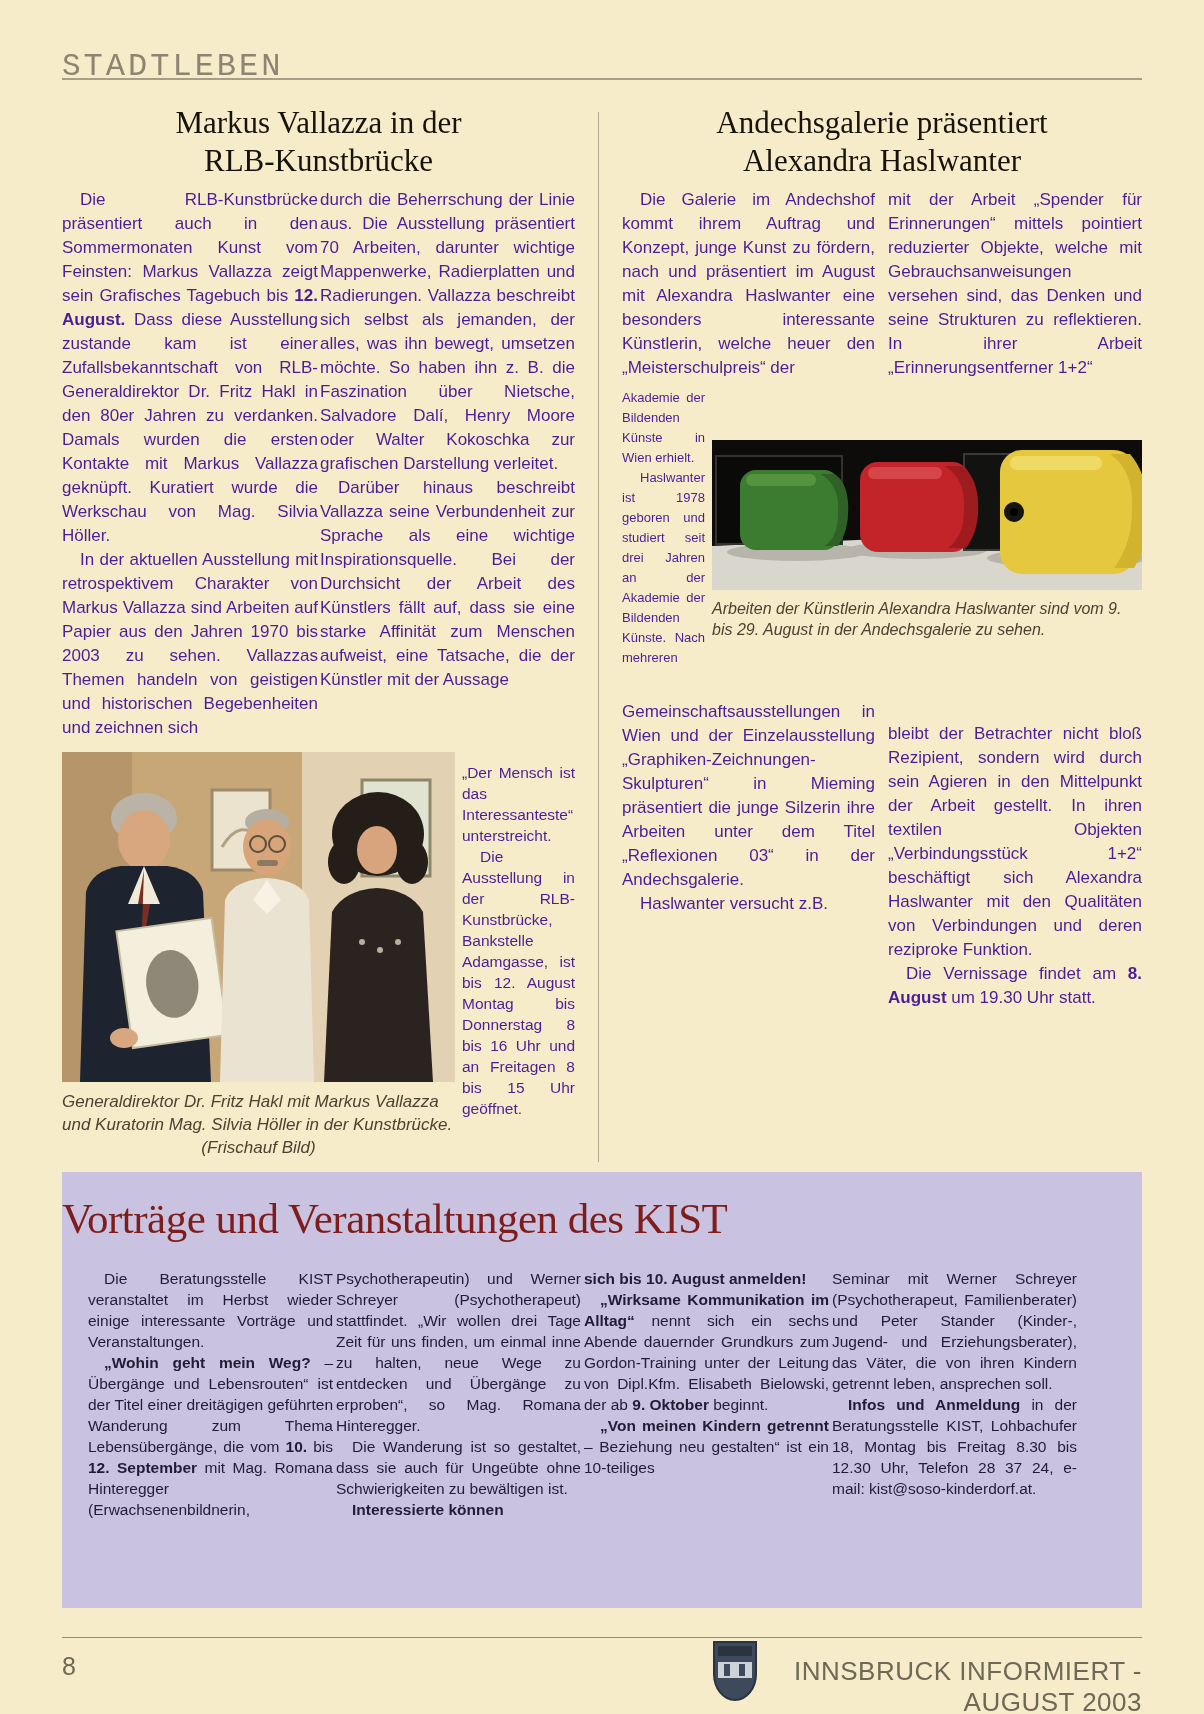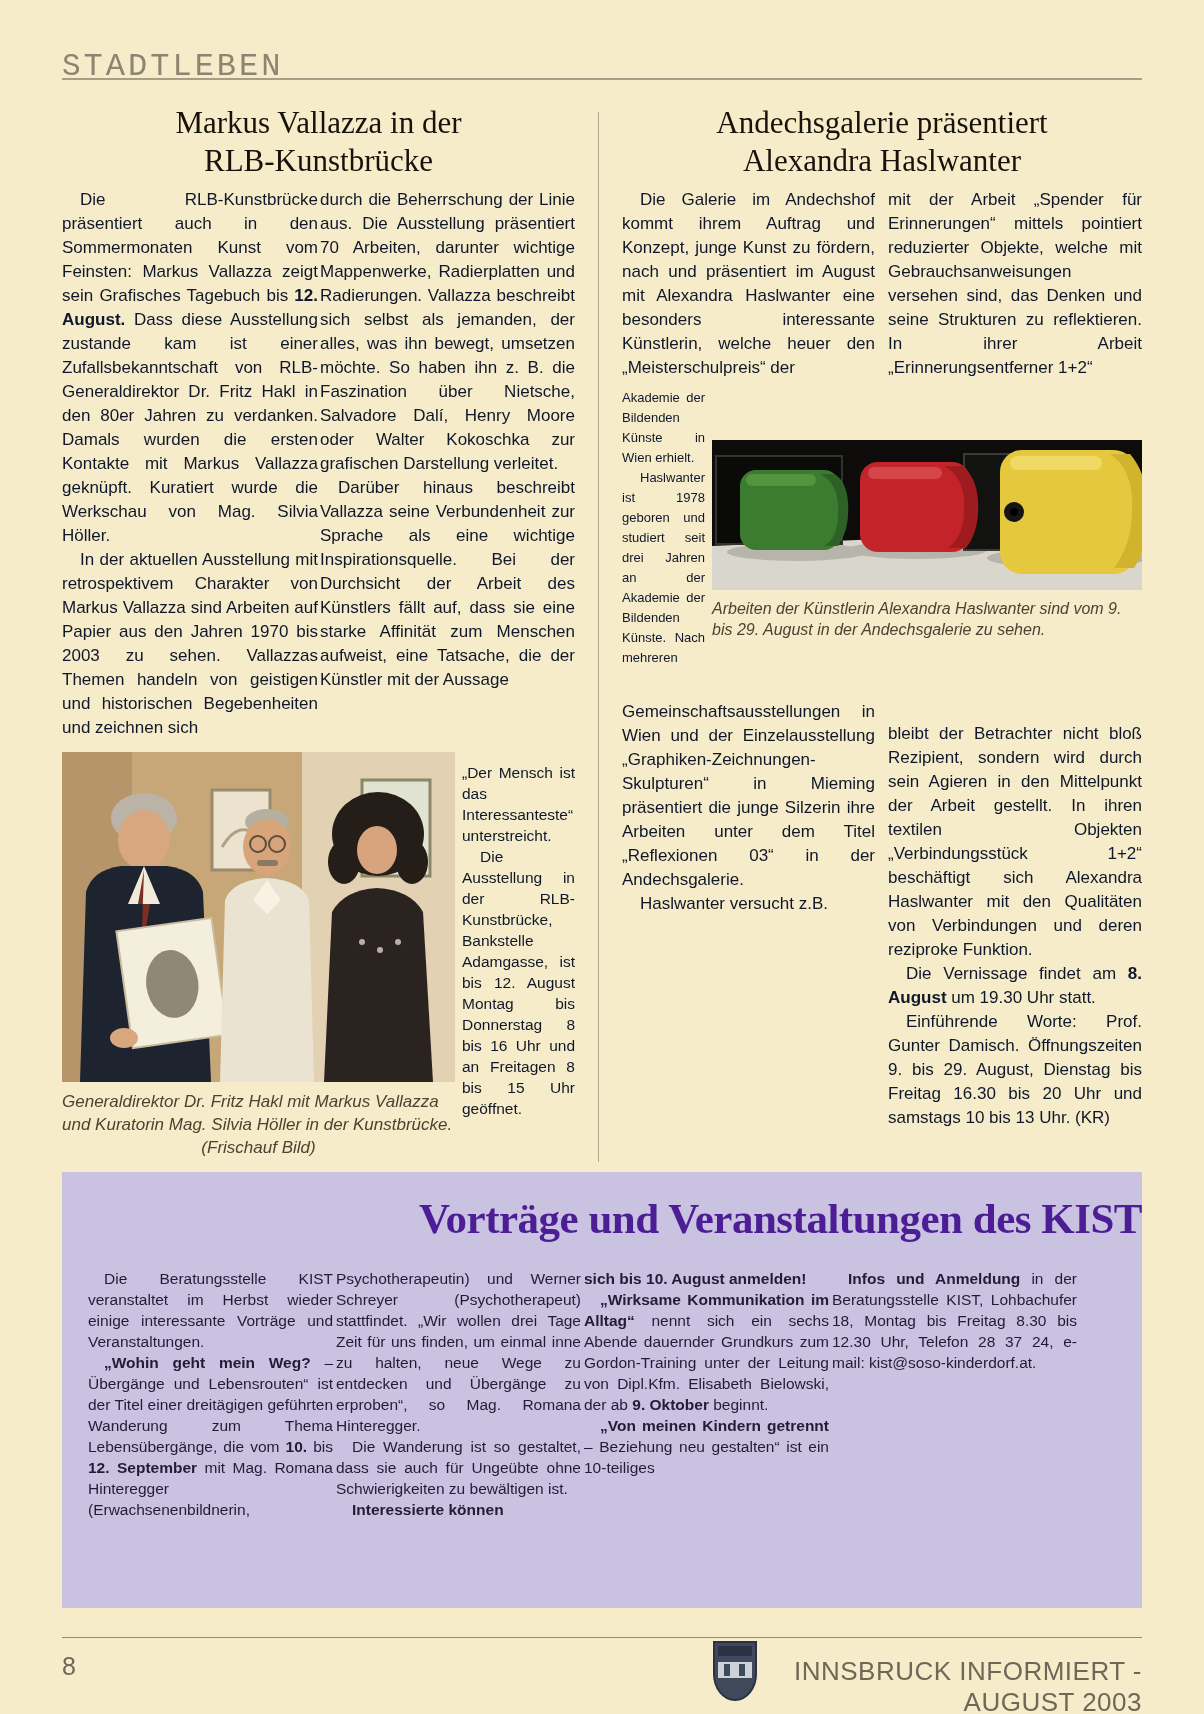--- a/index.html
+++ b/index.html
@@ -8,36 +8,36 @@
   
   .section-label{position:absolute;left:62px;top:48px;font-family:Liberation Mono, monospace;
         font-size:32px;letter-spacing:3px;color:#8d8472;}
   .section-label::first-letter{font-size:31px;}
   .header-rule{position:absolute;left:62px;top:78px;width:1080px;height:2px;background:#a89e87;}
   .v-divider{position:absolute;left:598px;top:112px;width:1px;height:1050px;background:#b3a98f;}
   
   .art-title{position:absolute;text-align:center;font-family:"Liberation Serif",serif;
         font-weight:400;font-size:31px;line-height:38px;color:#17120c;}
   
-  .body-text{position:absolute;font-size:17px;line-height:24px;color:#0f172a;text-align:justify;}
+  .body-text{position:absolute;font-size:17px;line-height:24px;color:#4c1d95;text-align:justify;}
   .body-text p{margin:0;}
   .body-text p.ind{text-indent:18px;}
   .body-text b{font-weight:700;}
   .narrow-l{font-size:15.5px;line-height:21px;}
   .narrow-r{font-size:13px;line-height:20px;}
   
   .photo{position:absolute;overflow:hidden;}
   .photo svg{display:block;}
   .caption{position:absolute;font-style:italic;font-size:17px;line-height:23px;color:#4d4232;}
   .caption .credit{display:block;text-align:center;}
   .caption-r{font-size:16px;line-height:21px;}
   
   .kist-box{position:absolute;left:62px;top:1172px;width:1080px;height:436px;background:#c9c3e1;}
-  .kist-title{position:absolute;left:0;top:22px;width:100%;text-align:right;
-        font-family:"Liberation Serif",serif;font-weight:700;font-size:43px;color:#4c1d95;
+  .kist-title{position:absolute;left:0;top:22px;width:100%;text-align:left;
+        font-family:"Liberation Serif",serif;font-weight:400;font-size:43px;color:#7f1d1d;
         letter-spacing:-0.5px;}
   .kist-cols{position:absolute;left:26px;top:96px;width:1028px;display:flex;gap:3px;}
   .kist-col{width:245px;font-size:15.5px;line-height:21px;color:#221c36;text-align:justify;}
   .kist-col p{margin:0;}
   .kist-col p.ind{text-indent:16px;}
   
   .footer-rule{position:absolute;left:62px;top:1637px;width:1080px;height:1px;background:#938b77;}
   .page-number{position:absolute;left:62px;top:1652px;font-size:25px;color:#6e6857;}
   .footer-journal{position:absolute;left:700px;top:1656px;width:442px;text-align:right;
         font-size:26px;letter-spacing:0.5px;color:#6e6857;}
@@ -129,21 +129,20 @@
   <div class="body-text" style="left:622px;top:700px;width:253px;">
       <p><span>Gemeinschaftsausstellungen in Wien und der Einzelausstellung „Graphiken-Zeichnungen-Skulpturen“ in Mieming präsentiert die junge Silzerin ihre Arbeiten unter dem Titel „Reflexionen 03“ in der Andechsgalerie.</span></p>
       <p class="ind"><span>Haslwanter versucht z.B.</span></p>
     </div>
   <div class="body-text" style="left:888px;top:188px;width:254px;">
       <p><span>mit der Arbeit „Spender für Erinnerungen“ mittels pointiert reduzierter Objekte, welche mit Gebrauchsanweisungen versehen sind, das Denken und seine Strukturen zu reflektieren. In ihrer Arbeit „Erinnerungsentferner 1+2“</span></p>
     </div>
   <div class="body-text" style="left:888px;top:688px;width:254px;margin-top:34px;">
       <p><span>bleibt der Betrachter nicht bloß Rezipient, sondern wird durch sein Agieren in den Mittelpunkt der Arbeit gestellt. In ihren textilen Objekten „Verbindungsstück 1+2“ beschäftigt sich Alexandra Haslwanter mit den Qualitäten von Verbindungen und deren reziproke Funktion.</span></p>
       <p class="ind"><span>Die Vernissage findet am </span><b>8. August</b><span> um 19.30 Uhr statt.</span></p>
-      <p class="ind"><span>Einführende Worte: Prof. Gunter Damisch. Öffnungszeiten 9. bis 29. August, Dienstag bis Freitag 16.30 bis 20 Uhr und samstags 10 bis 13 Uhr. (KR)</span></p>
     </div>
 
   <div class="photo" style="left:712px;top:440px;width:430px;height:150px;">
     <svg width="430" height="150" viewBox="0 0 430 150">
       <rect x="0" y="0" width="430" height="150" fill="#0d0c0a"></rect>
       <polygon points="0,150 0,106 430,88 430,150" fill="#d9d6cd"></polygon>
       <ellipse cx="85" cy="112" rx="70" ry="9" fill="#b7b4ab"></ellipse>
       <ellipse cx="205" cy="110" rx="70" ry="9" fill="#b7b4ab"></ellipse>
       <ellipse cx="355" cy="118" rx="80" ry="10" fill="#b7b4ab"></ellipse>
       <rect x="4" y="16" width="126" height="88" fill="#0a0a09" stroke="#32322e" stroke-width="2"></rect>
@@ -176,20 +175,21 @@
           <p><span>Psychotherapeutin) und Werner Schreyer (Psychotherapeut) stattfindet. „Wir wollen drei Tage Zeit für uns finden, um einmal inne zu halten, neue Wege zu entdecken und Übergänge zu erproben“, so Mag. Romana Hinteregger.</span></p>
           <p class="ind"><span>Die Wanderung ist so gestaltet, dass sie auch für Ungeübte ohne Schwierigkeiten zu bewältigen ist.</span></p>
           <p class="ind"><b>Interessierte können</b></p>
         </div>
       <div class="kist-col">
           <p><b>sich bis 10. August anmelden!</b></p>
           <p class="ind"><b>„Wirksame Kommunikation im Alltag“</b><span> nennt sich ein sechs Abende dauernder Grundkurs zum Gordon-Training unter der Leitung von Dipl.Kfm. Elisabeth Bielowski, der ab </span><b>9. Oktober</b><span> beginnt.</span></p>
           <p class="ind"><b>„Von meinen Kindern getrennt</b><span> – Beziehung neu gestalten“ ist ein 10-teiliges</span></p>
         </div>
       <div class="kist-col">
+          <p><span>Seminar mit Werner Schreyer (Psychotherapeut, Familienberater) und Peter Stander (Kinder-, Jugend- und Erziehungsberater), das Väter, die von ihren Kindern getrennt leben, ansprechen soll.</span></p>
           <p class="ind"><b>Infos und Anmeldung</b><span> in der Beratungsstelle KIST, Lohbachufer 18, Montag bis Freitag 8.30 bis 12.30 Uhr, Telefon 28 37 24, e-mail: kist@soso-kinderdorf.at.</span></p>
         </div>
     </div>
   </div>
 
   <div class="footer-rule"></div>
   <div class="page-number">8</div>
   <div class="footer-crest">
     <svg width="46" height="62" viewBox="0 0 46 62">
       <path d="M2 2 h42 v32 a21 26 0 0 1 -21 26 a21 26 0 0 1 -21 -26 Z" fill="#3e4a5c" stroke="#2b3342" stroke-width="2"></path>

